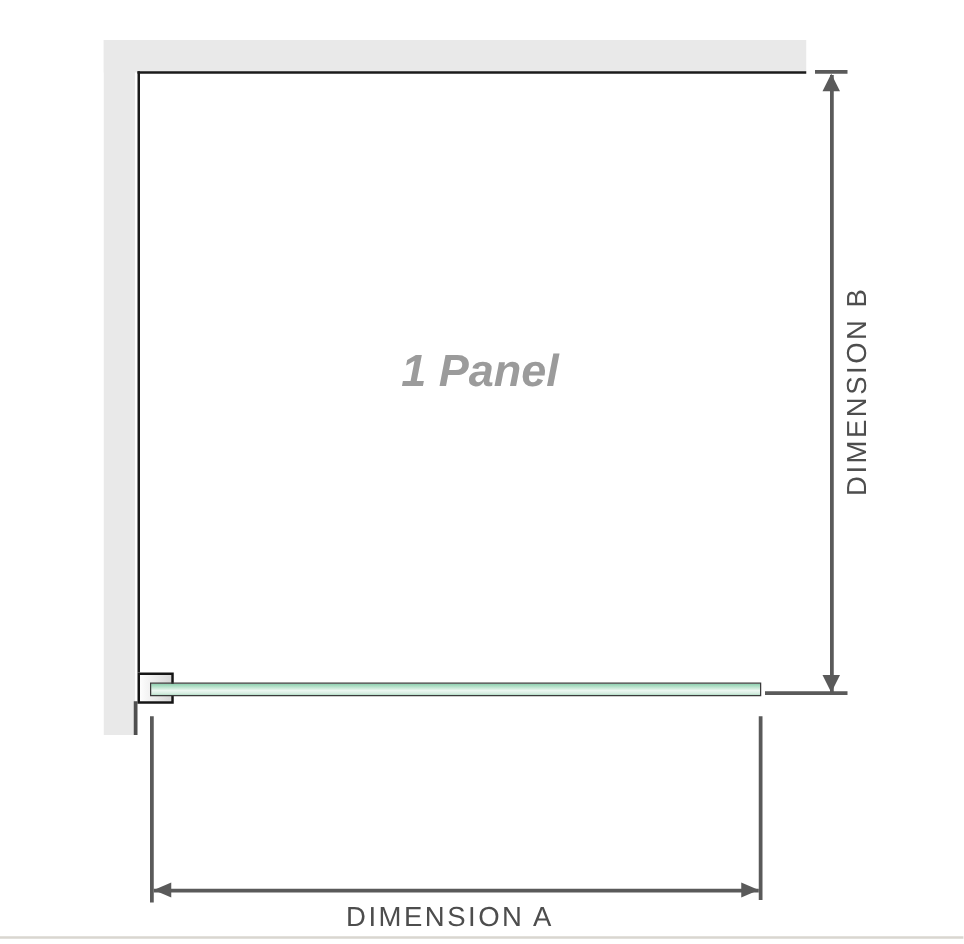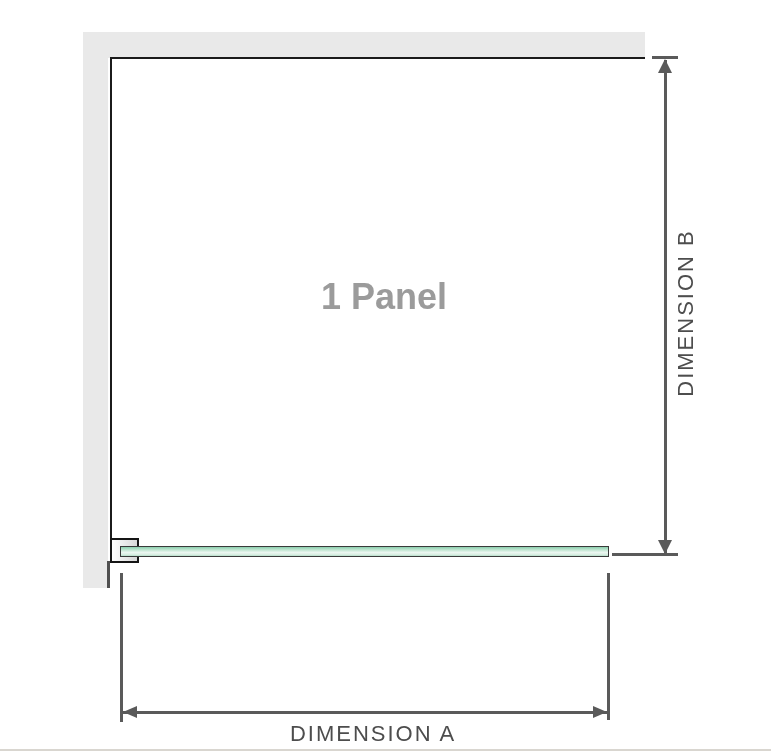--- a/index.html
+++ b/index.html
@@ -34,21 +34,21 @@
   .wall-edge{left:107px;top:561px;width:3px;height:27px;background:var(--wall-edge);}
 
   
   .panel-top{left:110px;top:57px;width:535px;height:2px;background:var(--panel-border);}
   .panel-left{left:110px;top:57px;width:2px;height:481px;background:var(--panel-border);}
 
   
   .panel-label{
     left:259px;top:277px;width:250px;height:40px;
     line-height:40px;text-align:center;
-    font-size:36px;font-weight:bold;
+    font-size:36px;font-weight:bold;font-style:italic;
     color:var(--panel-text);
   }
 
   
   .bracket{
     left:110px;top:538px;width:29px;height:25px;
     box-sizing:border-box;border:2px solid var(--bracket-border);
     background:linear-gradient(to right,var(--bracket-fill-light),var(--bracket-fill-dark));
     z-index:1;
   }
@@ -88,21 +88,21 @@
     border-left:14px solid var(--dim-line);}
 
   
   .dim-label{
     color:var(--dim-text);
     font-size:22px;
     letter-spacing:2px;
     white-space:nowrap;
   }
   .dima-label{
-    left:373px;top:734px;
+    left:360px;top:734px;
     transform:translate(-50%,-50%);
   }
   .dimb-label{
     left:686px;top:313px;
     transform:translate(-50%,-50%) rotate(-90deg);
   }
 
   
   .bottom-rule{left:0;top:749px;width:771px;height:2px;background:var(--bottom-rule);}
 </style>

